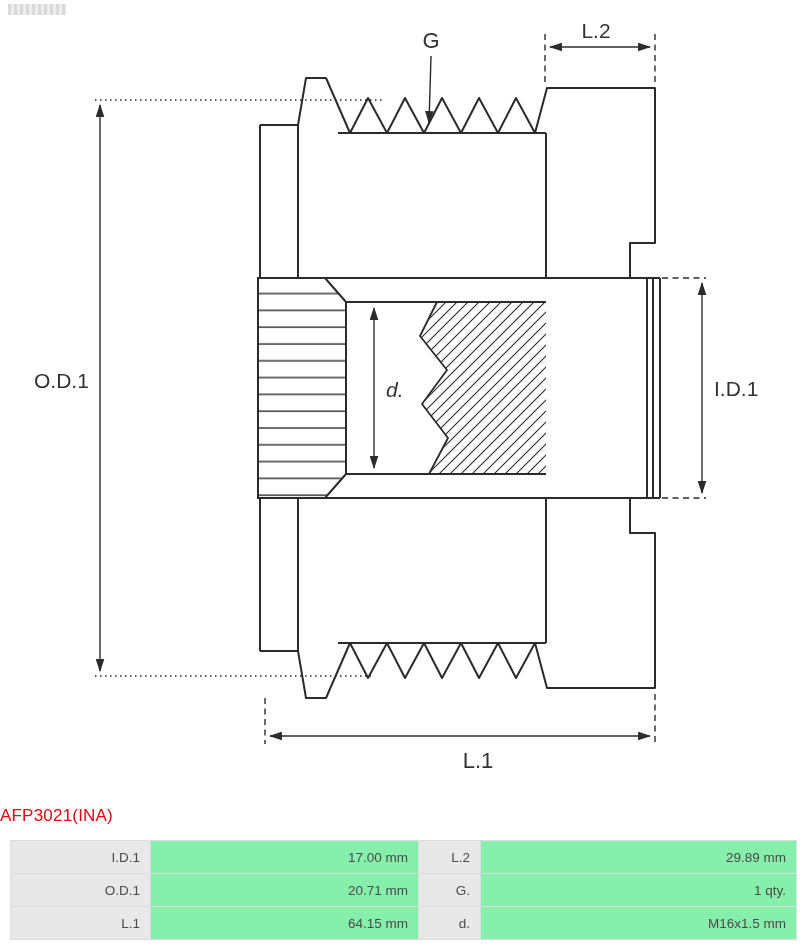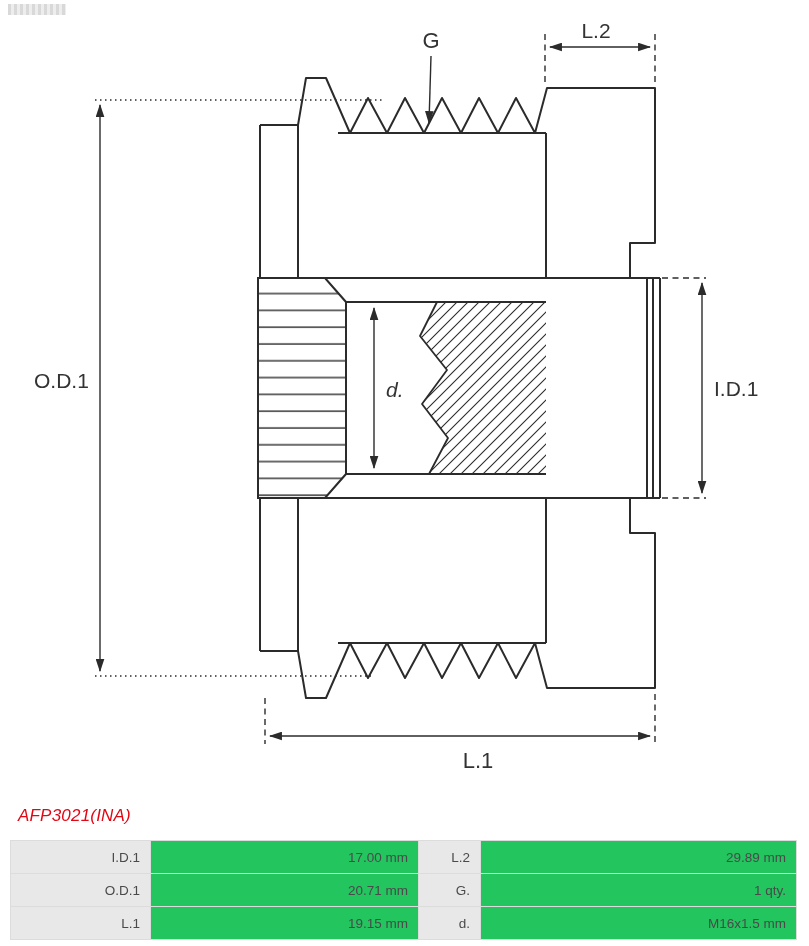--- a/index.html
+++ b/index.html
@@ -33,25 +33,24 @@
     width: 809px;
     height: 790px;
   }
   svg text {
     font-family: "Liberation Sans", sans-serif;
     fill: #333333;
   }
   .part-title {
     position: absolute;
     top: 806px;
-    left: 18px;
+    left: 0;
     font-size: 17px;
     color: #e30613;
     letter-spacing: 0.2px;
-    font-style: italic;
   }
   table.specs {
     position: absolute;
     top: 840px;
     left: 10px;
     width: 786px;
     border-collapse: collapse;
     font-size: 13.5px;
     color: #4a4a4a;
     table-layout: fixed;
@@ -61,21 +60,21 @@
     height: 32px;
     padding: 0 10px 0 6px;
     text-align: right;
     white-space: nowrap;
     overflow: hidden;
   }
   table.specs td.lbl {
     background: #e8e8e8;
   }
   table.specs td.val {
-    background: #22c55e;
+    background: #86efac;
   }
 </style>
 </head>
 <body>
 
 <div class="page">
 
   <div class="watermark"></div>
 
   <div class="drawing-wrap">
@@ -181,20 +180,20 @@
         <td class="val">29.89 mm</td>
       </tr>
       <tr>
         <td class="lbl">O.D.1</td>
         <td class="val">20.71 mm</td>
         <td class="lbl">G.</td>
         <td class="val">1 qty.</td>
       </tr>
       <tr>
         <td class="lbl">L.1</td>
-        <td class="val">19.15 mm</td>
+        <td class="val">64.15 mm</td>
         <td class="lbl">d.</td>
         <td class="val">M16x1.5 mm</td>
       </tr>
     </tbody>
   </table>
 
 </div>
 
 </body></html>

